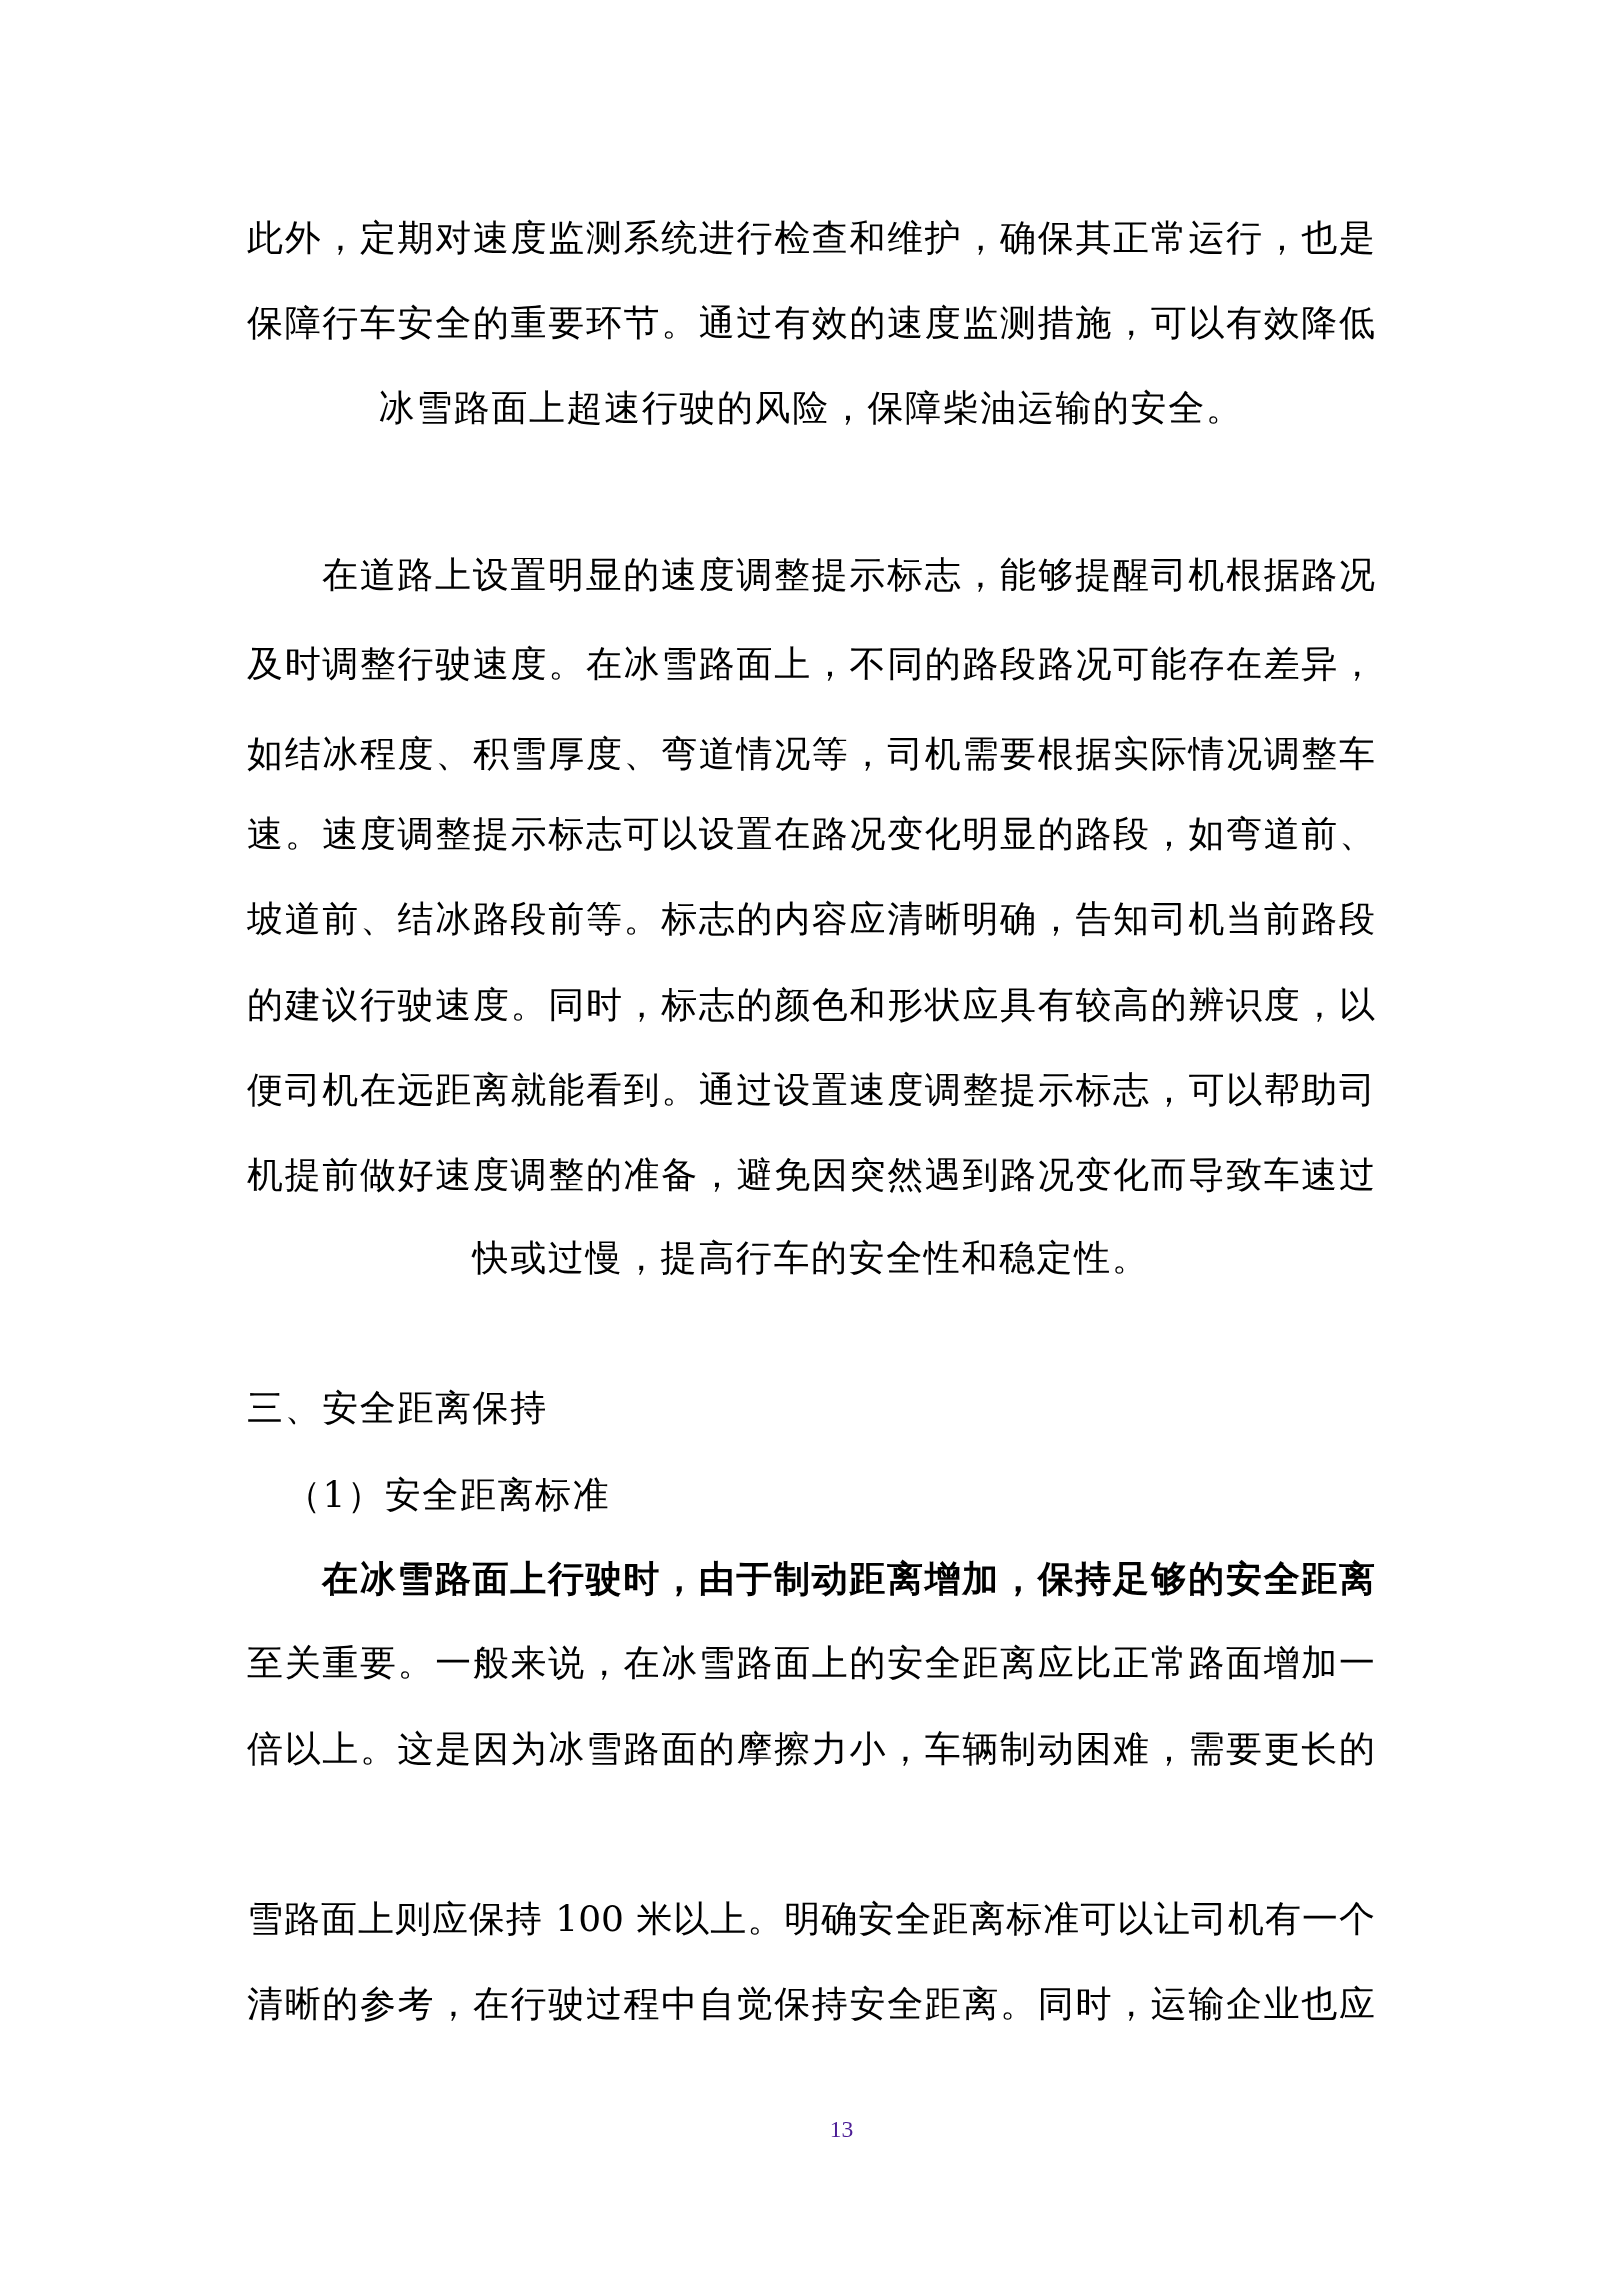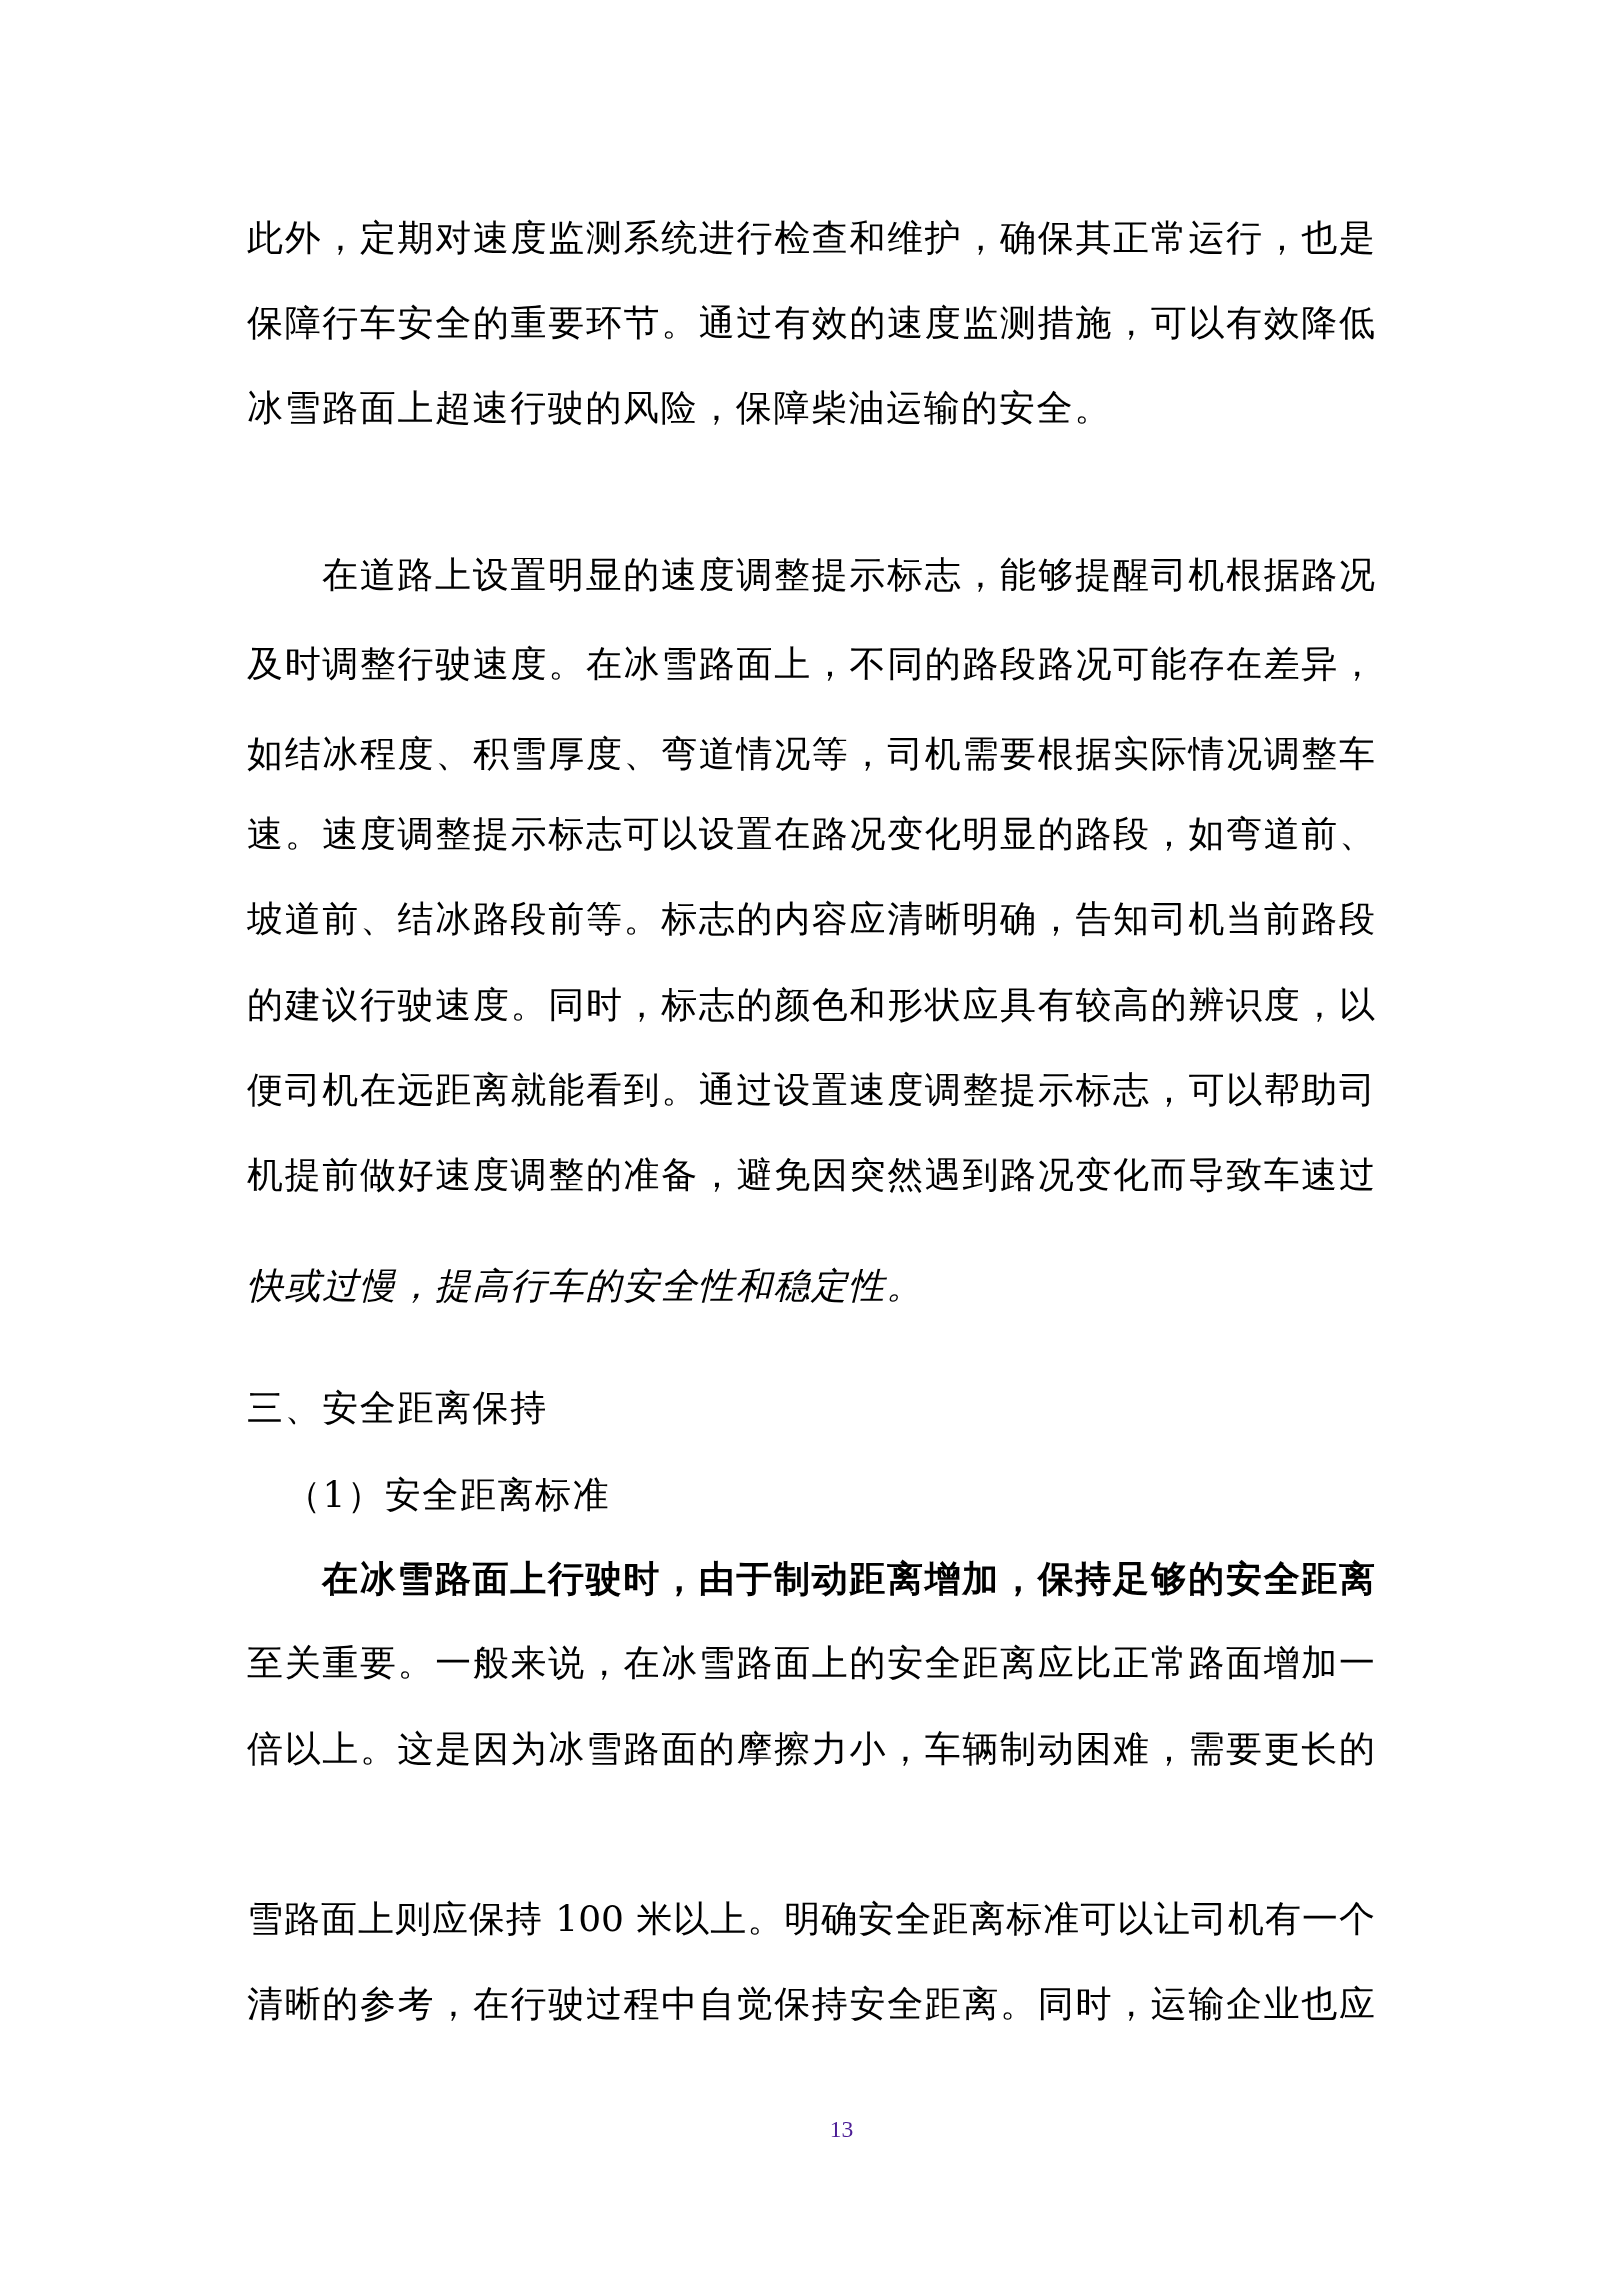--- a/index.html
+++ b/index.html
@@ -31,21 +31,21 @@
       line-height: 46px;
       white-space: nowrap;
       overflow: visible;
       color: #000;
     }
     .line.full {
       text-align: justify;
       text-align-last: justify;
     }
     .line.last {
-      text-align: left;
+      text-align: center;
       letter-spacing: 1.6px;
     }
     .line.indent2 {
       padding-left: 75px;
       width: 1053px;
     }
     .line.heading1 {
       text-align: left;
       letter-spacing: 1.6px;
     }
@@ -78,21 +78,21 @@
 
 
   <div class="line full indent2" style="top:555px;font-family:Liberation Mono, monospace;">在道路上设置明显的速度调整提示标志，能够提醒司机根据路况</div>
   <div class="line full" style="top:641px;">及时调整行驶速度。在冰雪路面上，不同的路段路况可能存在差异，</div>
   <div class="line full" style="top:731px;">如结冰程度、积雪厚度、弯道情况等，司机需要根据实际情况调整车</div>
   <div class="line full" style="top:811px;">速。速度调整提示标志可以设置在路况变化明显的路段，如弯道前、</div>
   <div class="line full" style="top:896px;">坡道前、结冰路段前等。标志的内容应清晰明确，告知司机当前路段</div>
   <div class="line full" style="top:982px;">的建议行驶速度。同时，标志的颜色和形状应具有较高的辨识度，以</div>
   <div class="line full" style="top:1067px;">便司机在远距离就能看到。通过设置速度调整提示标志，可以帮助司</div>
   <div class="line full" style="top:1152px;">机提前做好速度调整的准备，避免因突然遇到路况变化而导致车速过</div>
-  <div class="line last" style="top:1263px;font-style:italic;">快或过慢，提高行车的安全性和稳定性。</div>
+  <div class="line last" style="top:1235px;">快或过慢，提高行车的安全性和稳定性。</div>
 
   <div class="line heading1" style="top:1385px;">三、安全距离保持</div>
 
   <div class="line heading2" style="top:1472px;">（1）安全距离标准</div>
 
   <div class="line full indent2" style="top:1555px;font-weight:bold;">在冰雪路面上行驶时，由于制动距离增加，保持足够的安全距离</div>
   <div class="line full" style="top:1640px;">至关重要。一般来说，在冰雪路面上的安全距离应比正常路面增加一</div>
   <div class="line full" style="top:1726px;">倍以上。这是因为冰雪路面的摩擦力小，车辆制动困难，需要更长的</div>
   <div class="line full" style="top:1896px;">雪路面上则应保持 100 米以上。明确安全距离标准可以让司机有一个</div>
   <div class="line full" style="top:1981px;">清晰的参考，在行驶过程中自觉保持安全距离。同时，运输企业也应</div>

